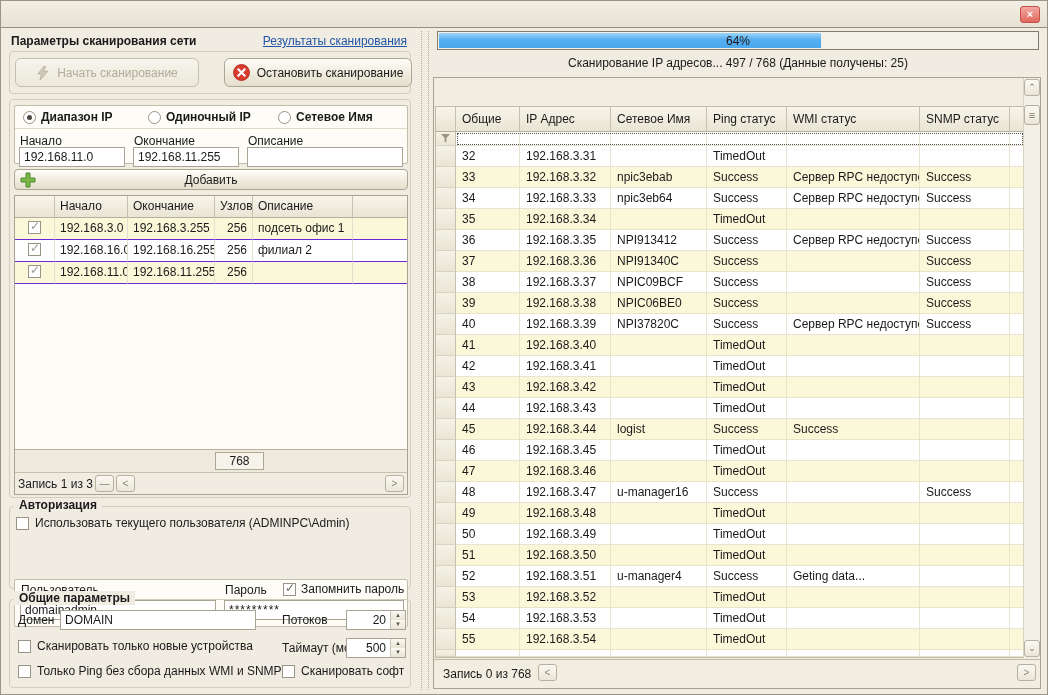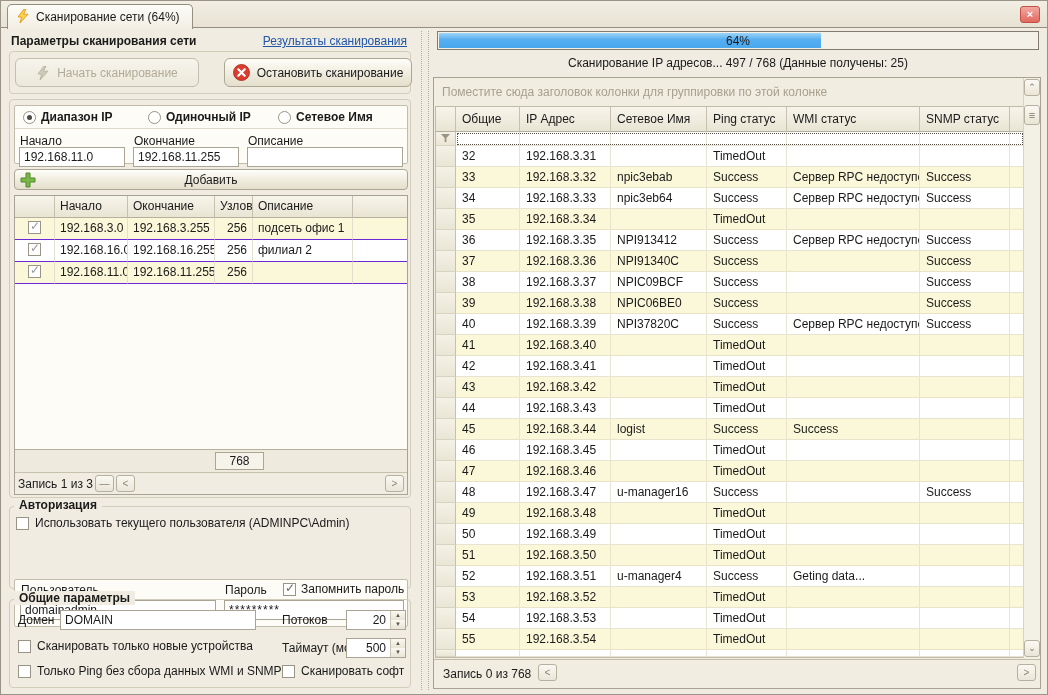--- a/index.html
+++ b/index.html
@@ -158,26 +158,20 @@
   #scan-rec { position:absolute; left:9px; top:7px; font-size:12px; }
   #sf-prev { position:absolute; left:104px; top:4px; }
   #sf-next { position:absolute; right:4px; top:4px; }
 </style>
 </head>
 <body>
 
 <div id="window">
 
   <div id="tabbar">
-    <div class="tab">
-      <svg class="bolt-small" viewBox="0 0 14 14">
-        <polygon points="8,0 2,8 5.6,8 4,14 12,5.2 7.6,5.2 10,0" fill="#ffd24a" stroke="#d9930d" stroke-width="0.8"></polygon>
-      </svg>
-      <span class="tab-label">Сканирование сети (64%)</span>
-    </div>
     <div class="close-btn">×</div>
   </div>
 
   <div style="position:absolute;left:10px;top:33px;font-weight:bold;">Параметры сканирования сети</div>
   <a class="link" style="position:absolute;right:640px;top:33px;">Результаты сканирования</a>
 
   <div class="groupbox" id="buttons-box">
     <div class="btn disabled" id="start-btn">
       <svg class="bolt-small" viewBox="0 0 14 14">
         <polygon points="8,0 2,8 5.6,8 4,14 12,5.2 7.6,5.2 10,0" fill="#cfcaba" stroke="#b3ad9c" stroke-width="0.8"></polygon>
@@ -331,21 +325,20 @@
 
   <div id="splitter"></div>
 
   <div id="progress">
     <div id="progress-fill" style="width: calc(64% - 2px);"></div>
     <div id="progress-label">64%</div>
   </div>
   <div id="scan-status">Сканирование IP адресов... 497 / 768 (Данные получены: 25)</div>
 
   <div id="scan-panel">
-    <div id="group-hint">Поместите сюда заголовок колонки для группировки по этой колонке</div>
 
     <div id="scan-grid">
       <div class="sg-header">
         <div class="sg-hcell sg-c0"></div>
         <div class="sg-hcell sg-c1">Общие</div>
         <div class="sg-hcell sg-c2">IP Адрес</div>
         <div class="sg-hcell sg-c3">Сетевое Имя</div>
         <div class="sg-hcell sg-c4">Ping статус</div>
         <div class="sg-hcell sg-c5">WMI статус</div>
         <div class="sg-hcell sg-c6">SNMP статус</div>

